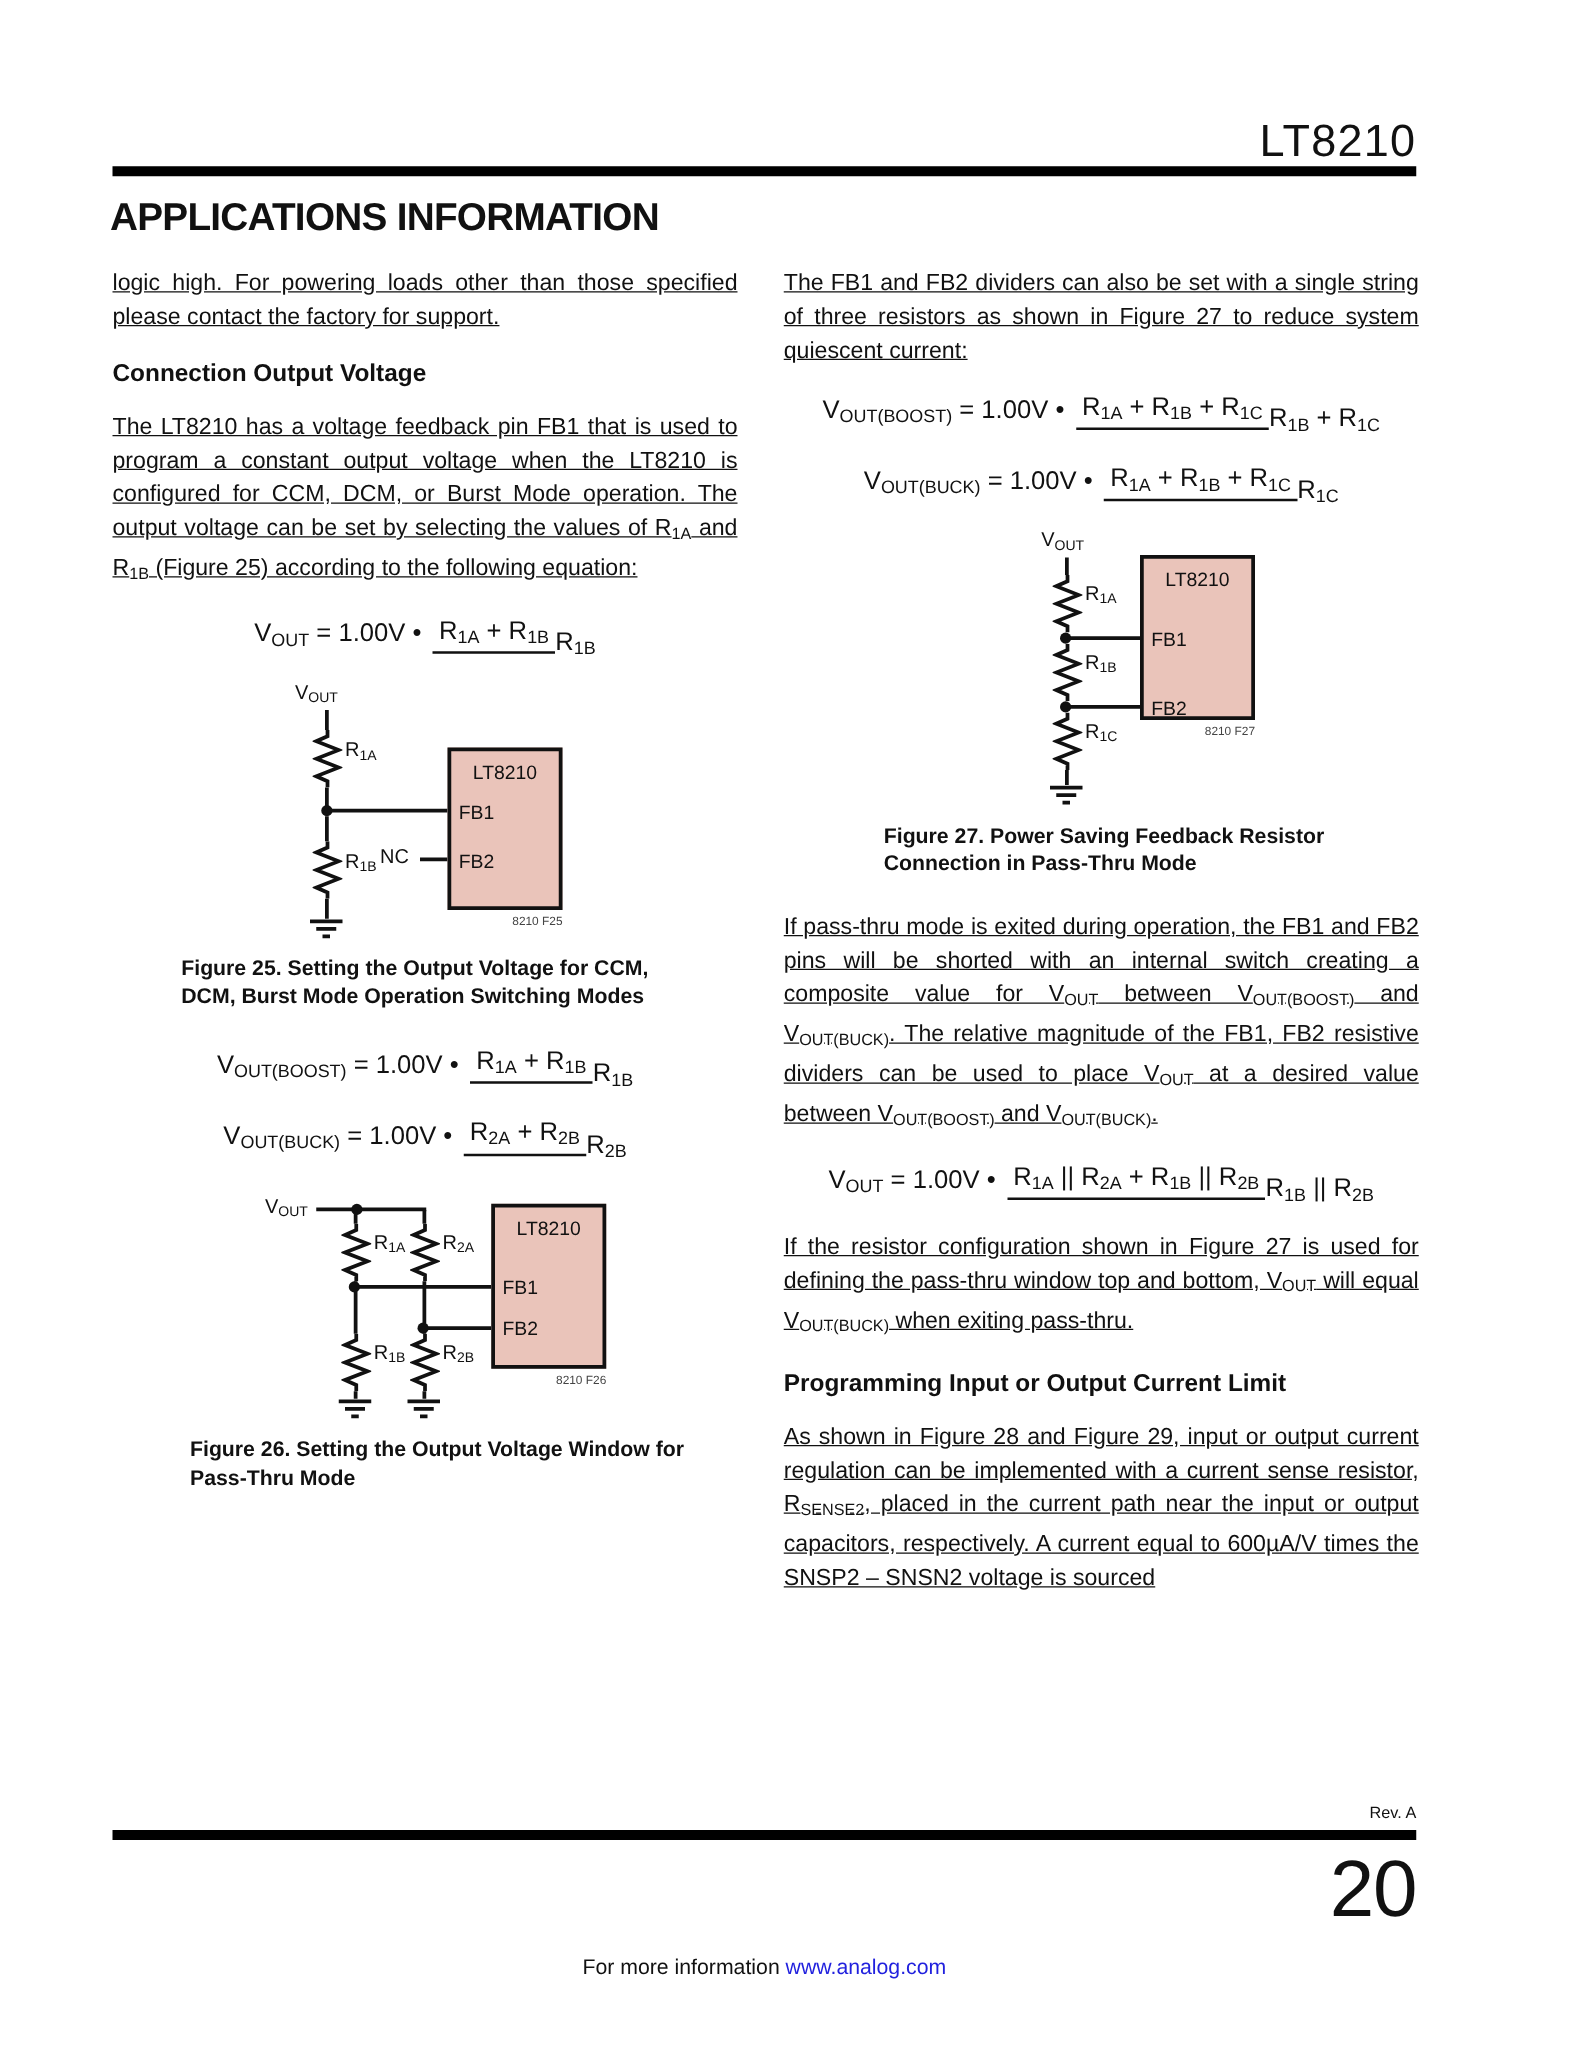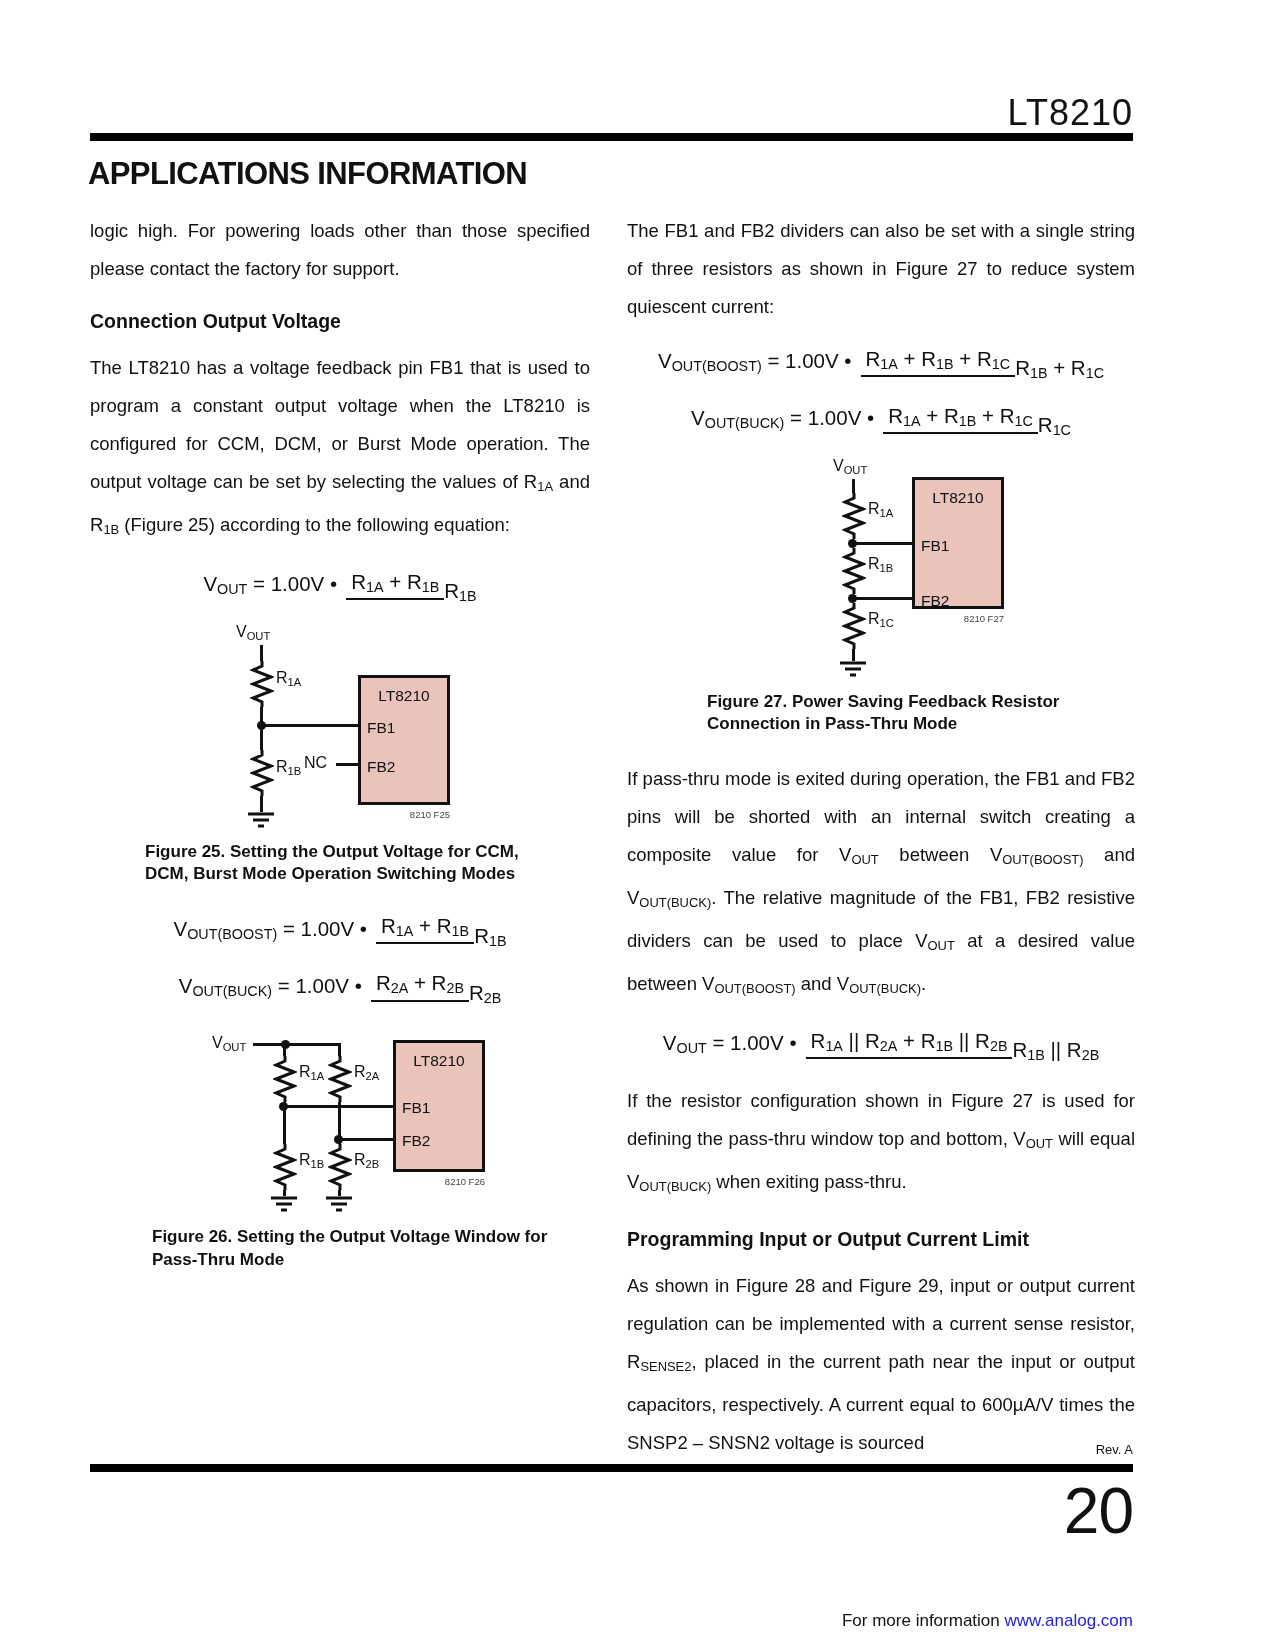--- a/index.html
+++ b/index.html
@@ -7,21 +7,21 @@
        font-family:"Liberation Sans",sans-serif;color:#111;}
   sub{font-size:0.7em;vertical-align:-0.24em;}
   .part{position:absolute;top:92px;right:142px;font-size:36px;font-weight:400;letter-spacing:1px;}
   .rule{position:absolute;left:90px;width:1043px;height:8px;background:#000;}
   .rule.top{top:133px;}
   .rule.bottom{top:1464px;}
   .doc-title{position:absolute;left:88px;top:156px;font-size:31px;font-weight:800;letter-spacing:-0.6px;}
   .col{position:absolute;top:212px;}
   .col-left{left:90px;width:500px;}
   .col-right{left:627px;width:508px;}
-  .para{font-size:18.5px;line-height:38px;text-align:justify;margin:0 0 22px 0;}
+  .para{font-size:18.5px;line-height:27px;text-align:justify;margin:0 0 22px 0;text-decoration:underline;}
   .subhead{font-size:19.5px;font-weight:700;margin:4px 0 16px 0;}
   .eq{display:flex;align-items:center;justify-content:center;font-size:20.5px;margin:16px 0 18px 0;}
   .eq .lhs{white-space:nowrap;}
   .frac{display:inline-flex;align-items:center;margin-left:9px;}
   .frac .num{padding:0 5px 3px 5px;border-bottom:2.5px solid #111;white-space:nowrap;}
   .frac .den{padding-top:14px;white-space:nowrap;}
   .fig-canvas{position:relative;width:100%;}
   .clabel{position:absolute;font-size:16px;white-space:nowrap;}
   .w{position:absolute;background:#111;}
   .node{position:absolute;width:9px;height:9px;background:#111;border-radius:50%;}
@@ -29,21 +29,21 @@
   .chip{position:absolute;background:#eac4ba;border:3px solid #111;box-sizing:border-box;}
   .chip-title{text-align:center;margin-top:9px;font-size:15.5px;}
   .pin{position:absolute;left:6px;font-size:15.5px;}
   .figref{position:absolute;font-size:9.5px;color:#444;text-align:right;}
   .caption{font-weight:700;font-size:17px;line-height:1.32;margin:6px 0 24px 0;}
   .cap25{margin-left:55px;width:420px;}
   .cap26{margin-left:62px;width:420px;}
   .cap27{margin-left:80px;width:400px;}
   .rev{position:absolute;right:142px;top:1442px;font-size:13px;}
   .page-num{position:absolute;right:142px;top:1474px;font-size:64px;font-weight:400;letter-spacing:-1px;}
-  .footer-info{position:absolute;left:90px;top:1611px;width:1043px;text-align:right;font-size:17px;}
+  .footer-info{position:absolute;left:90px;top:1564px;width:1043px;text-align:center;font-size:17px;}
   .footer-info a{color:#2121de;text-decoration:none;}
 </style>
 </head>
 <body>
 
 <div class="part">LT8210</div>
 <div class="rule top"></div>
 <div class="doc-title">APPLICATIONS INFORMATION</div>
 
 <div class="col col-left">

